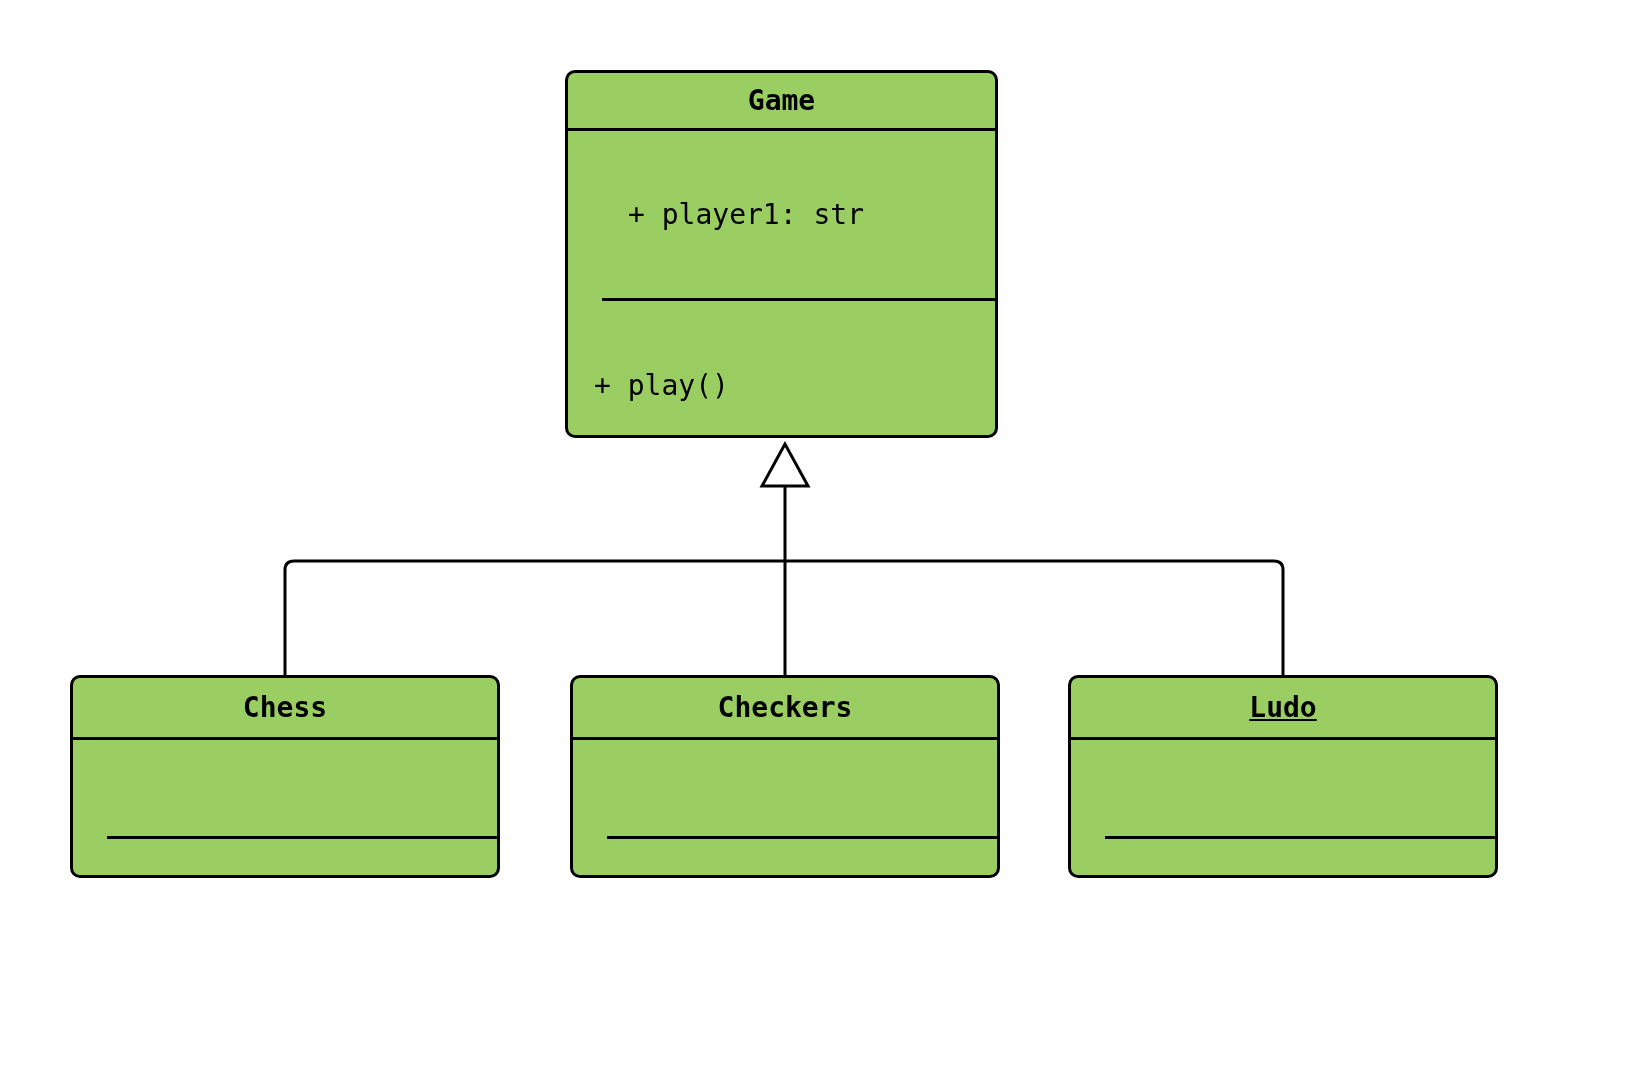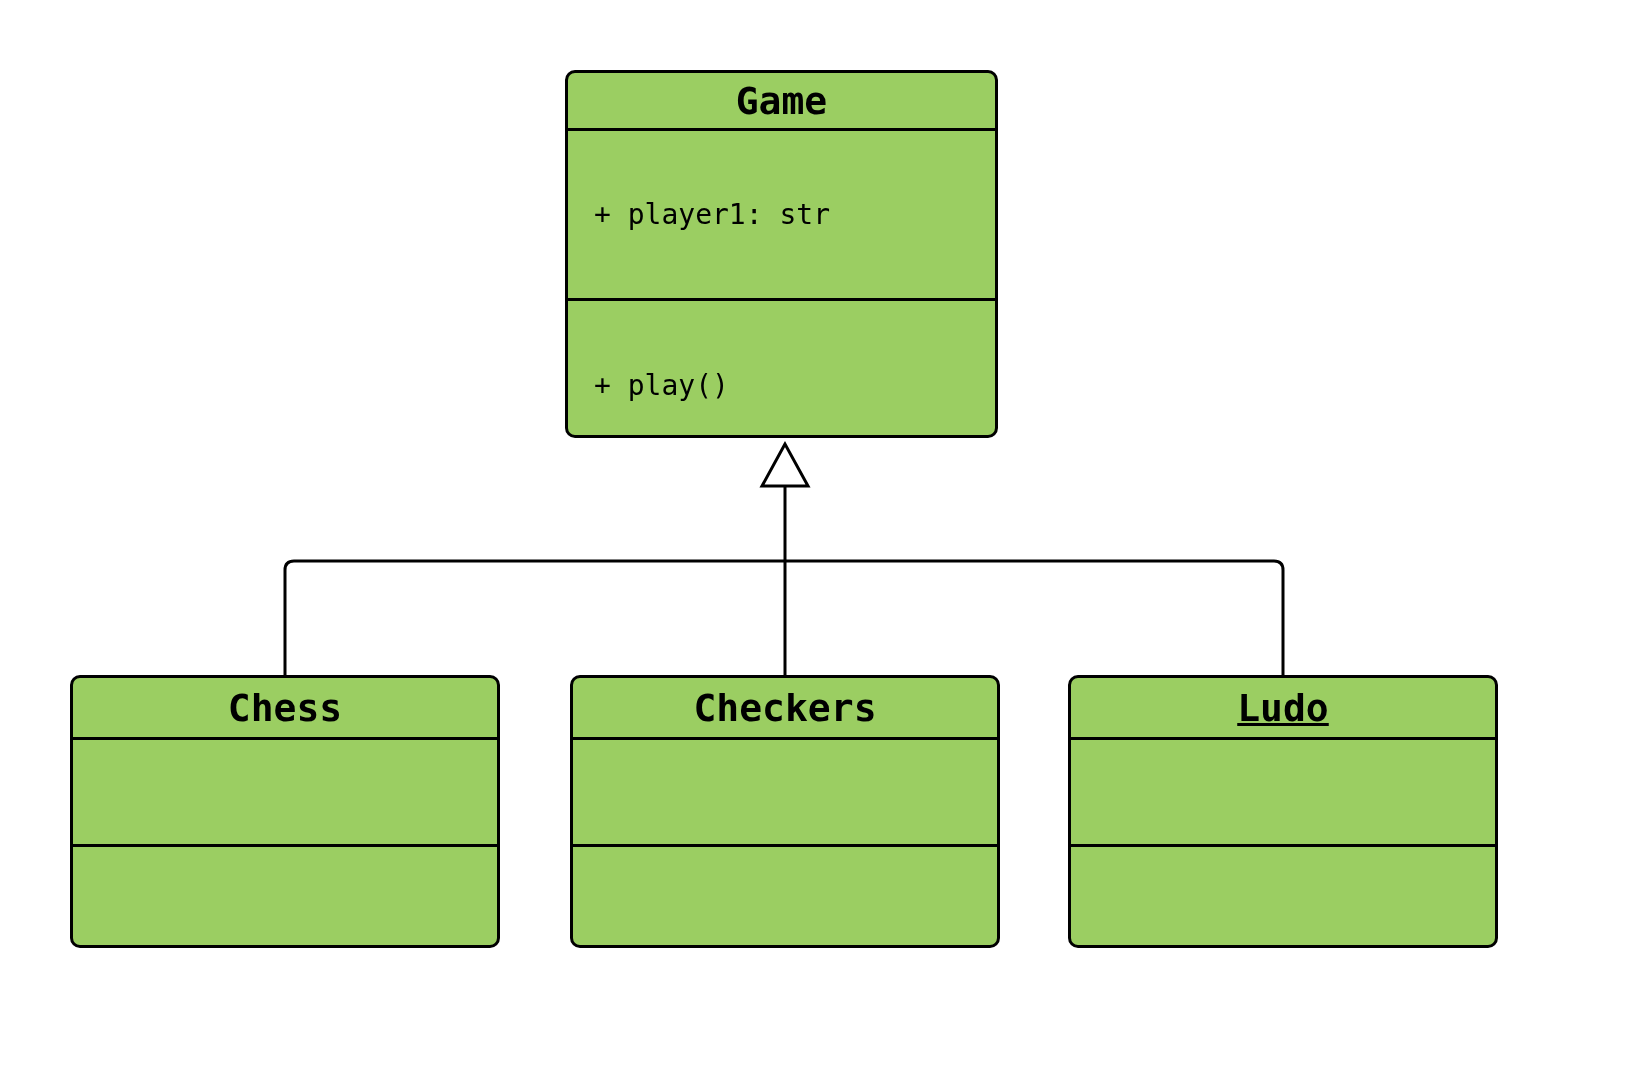--- a/index.html
+++ b/index.html
@@ -43,50 +43,51 @@
     display: flex;
     flex-direction: column;
     overflow: hidden;
   }
   .uml-title {
     flex: 0 0 auto;
     display: flex;
     align-items: center;
     justify-content: center;
     font-weight: bold;
-    font-size: 38px;
+    font-size: 28px;
     color: #000000;
     border-bottom: 3px solid var(--class-border, #000000);
   }
   .compartment {
     box-sizing: border-box;
     display: flex;
     flex-direction: column;
     justify-content: center;
     padding: 0 26px;
     font-size: 28px;
     line-height: 34px;
     color: #000000;
     white-space: pre;
   }
   .attrs {
     border-bottom: 3px solid var(--class-border, #000000);
+    margin-left: 34px;
   }
   .methods {
     flex: 1 1 auto;
     margin-top: 36px;
   }
 
   
   .game { left: 565px; top: 70px; width: 433px; height: 368px; }
   .game .uml-title { height: 55px; }
   .game .attrs { height: 170px; }
 
   
-  .child { top: 675px; width: 430px; height: 273px; }
+  .child { top: 675px; width: 430px; height: 203px; }
   .child .uml-title { height: 59px; }
   .child .attrs { height: 107px; }
   .chess { left: 70px; }
   .checkers { left: 570px; }
   .ludo { left: 1068px; text-decoration: underline; }
 </style>
 </head>
 <body>
 
 <div class="canvas">

